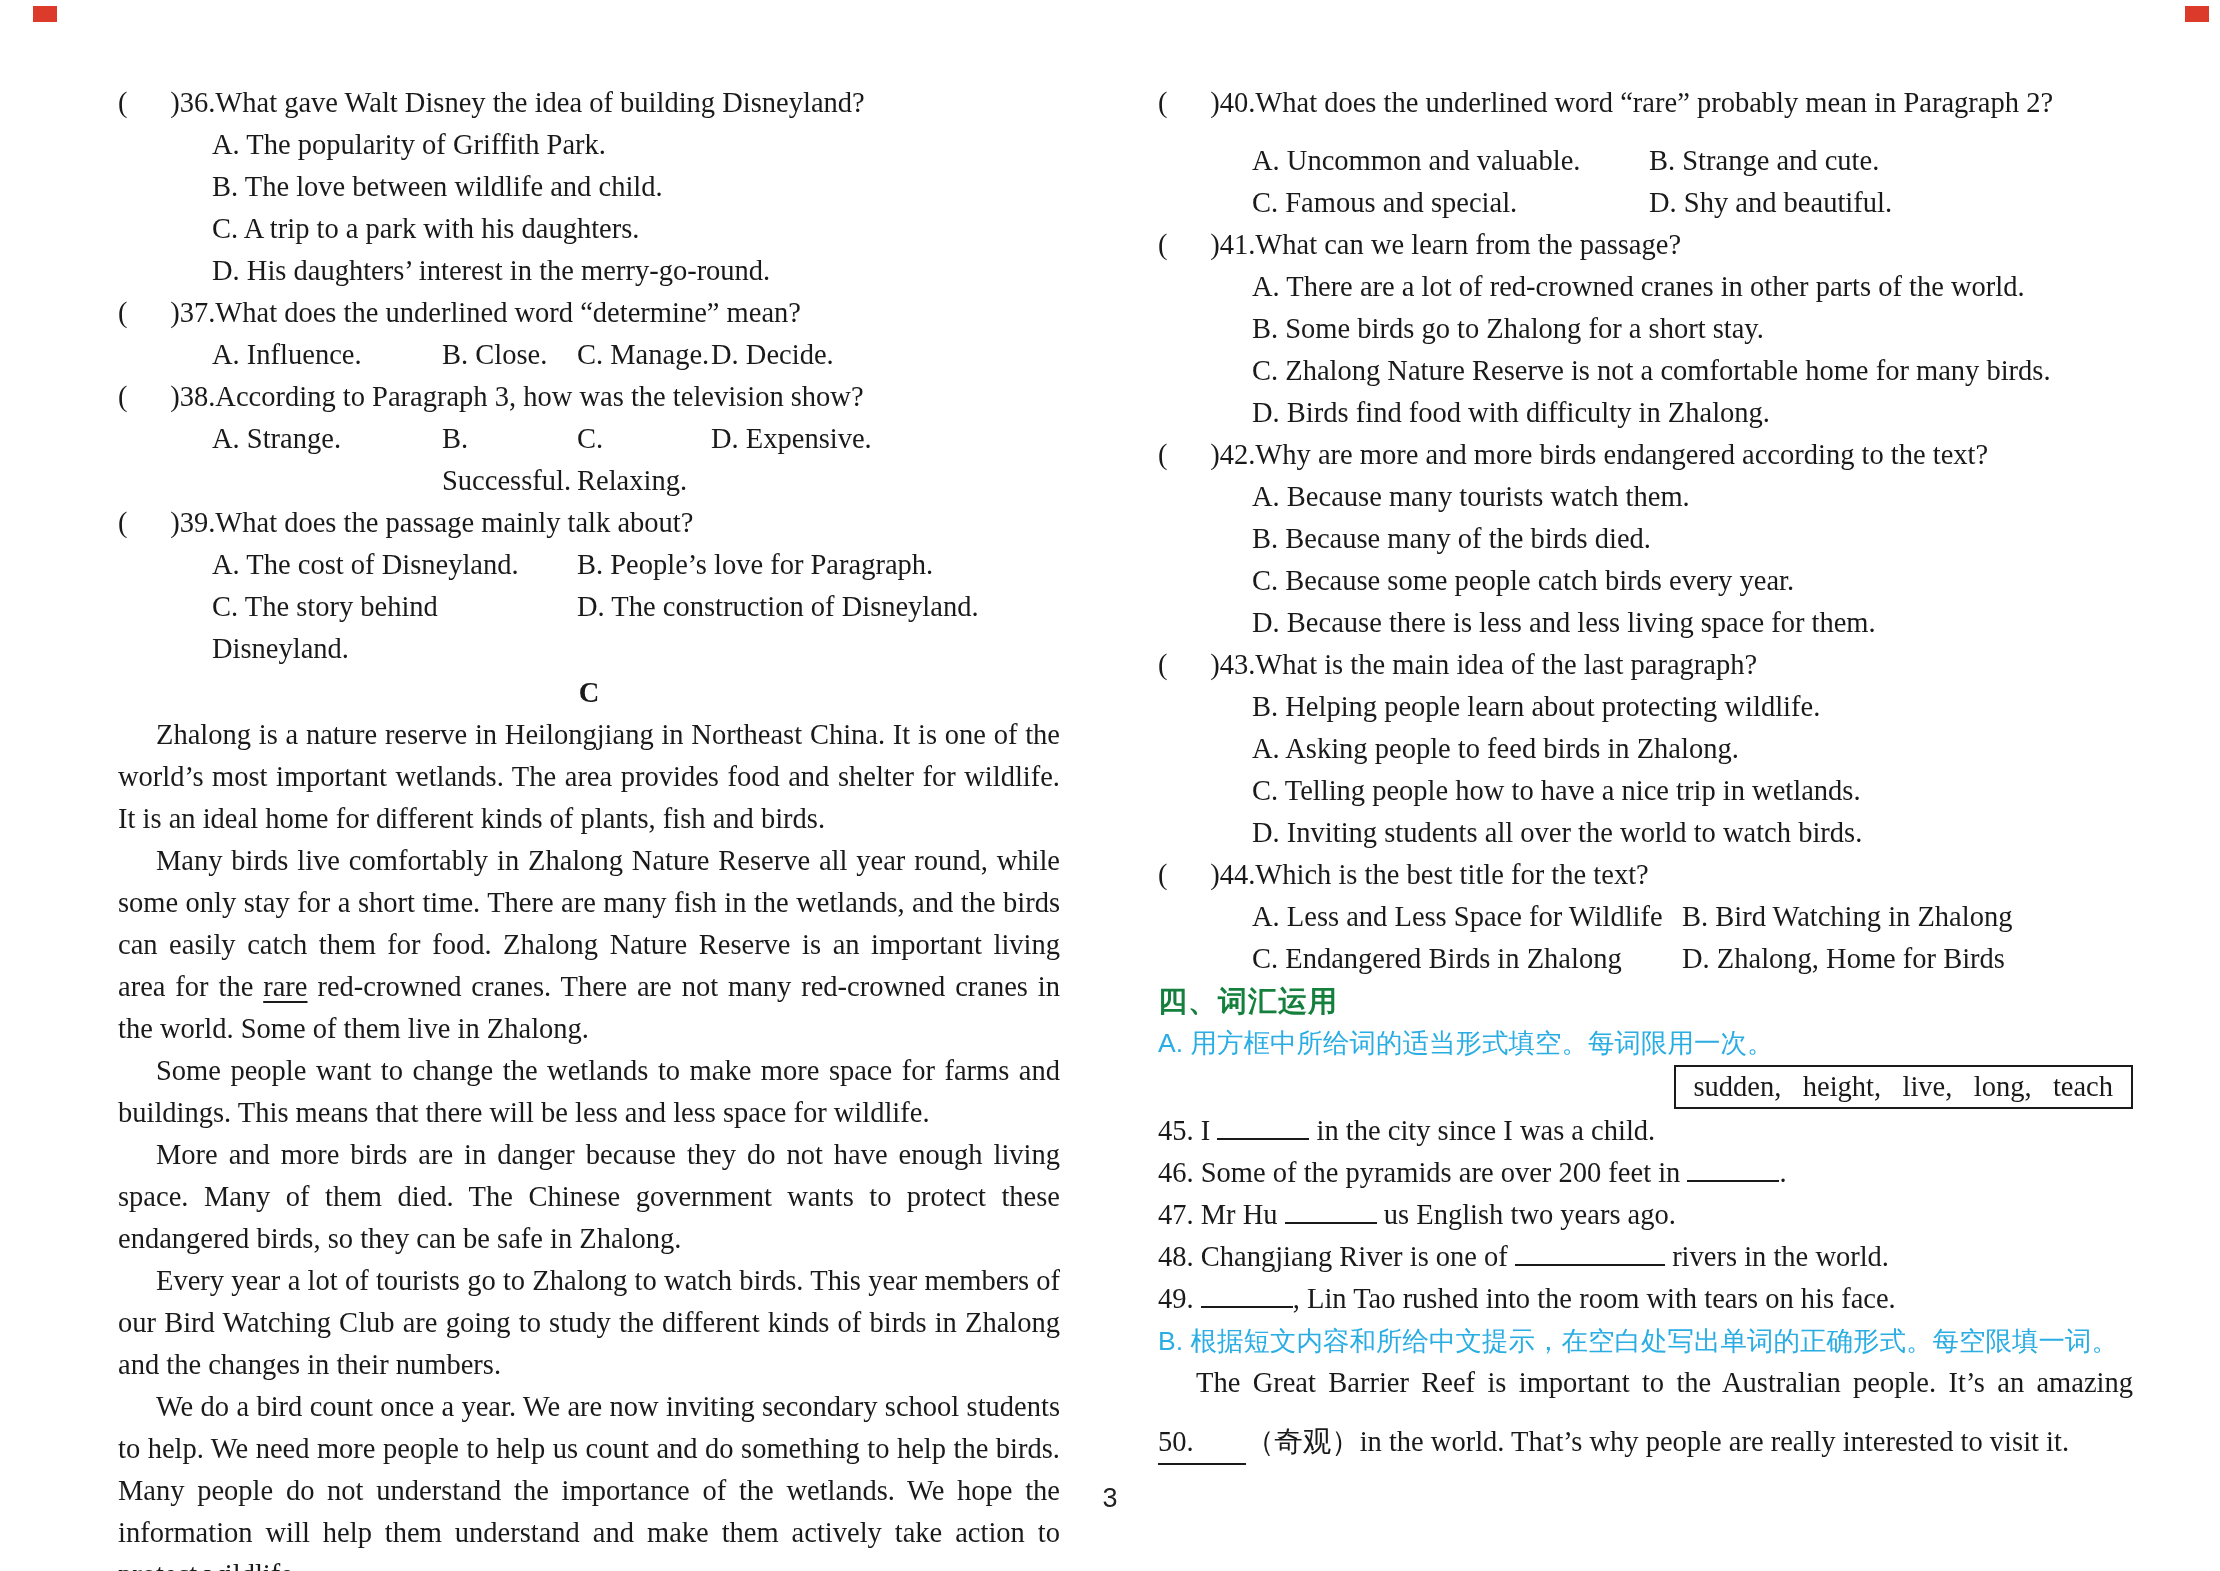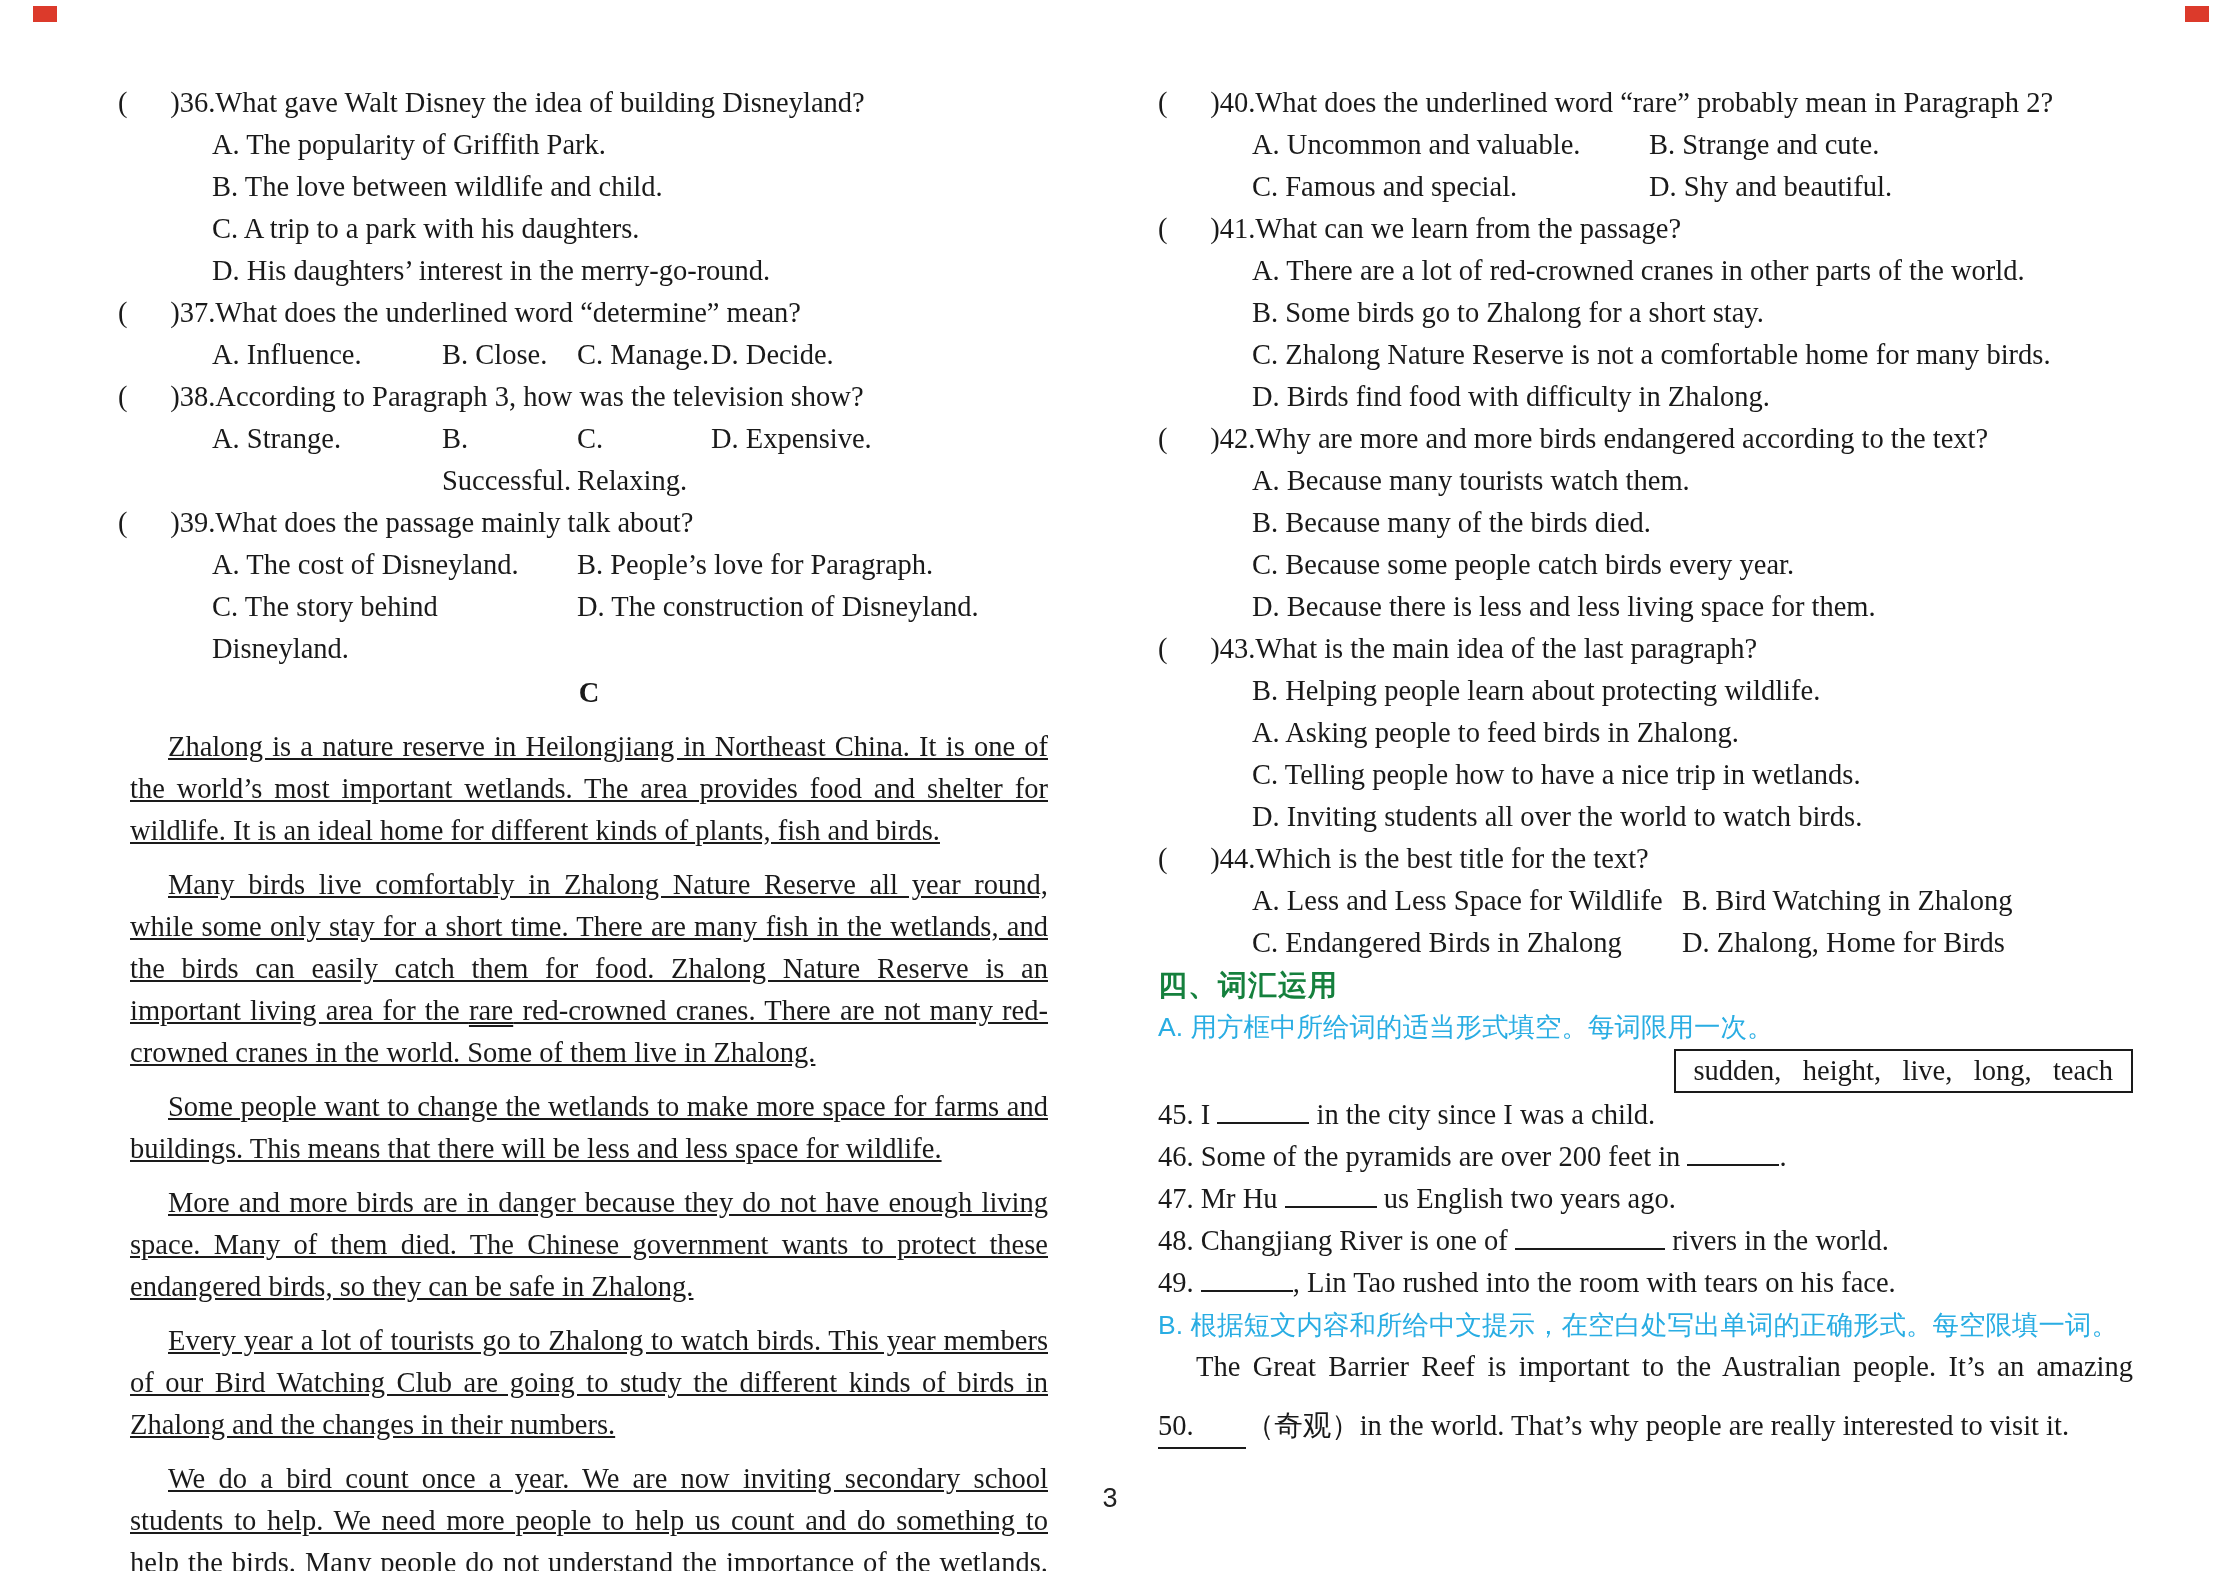--- a/index.html
+++ b/index.html
@@ -21,25 +21,25 @@
   .col-left{left:118px;width:942px;}
   .col-right{left:1158px;width:975px;}
 
   .q-line{display:flex;}
   .q-prefix{flex:0 0 94px;white-space:pre;}
   .q-text{flex:1;}
   .opt{padding-left:94px;}
   .opt-grid{display:grid;margin-left:94px;}
   .g4{grid-template-columns:230px 135px 134px 1fr;}
   .g365{grid-template-columns:365px 1fr;}
-  .g397{grid-template-columns:397px 1fr;}
+  .g397{grid-template-columns:397px 1fr;margin-top:16px;}
   .g430{grid-template-columns:430px 1fr;}
 
   .passage-label{text-align:center;font-weight:bold;margin-top:2px;}
-  .passage p{margin:12px;text-align:justify;text-indent:38px;text-decoration:underline;}
+  .passage p{margin:0;text-align:justify;text-indent:38px;}
   .ul-word{text-decoration:underline;text-underline-offset:5px;}
 
   .sec-head{
     color:#15803d;font-weight:bold;
     font-family:"Liberation Sans","DejaVu Sans",sans-serif;
     font-size:29px;letter-spacing:1px;
   }
   .instr{
     color:#29ade3;
     font-family:"Liberation Sans","DejaVu Sans",sans-serif;

